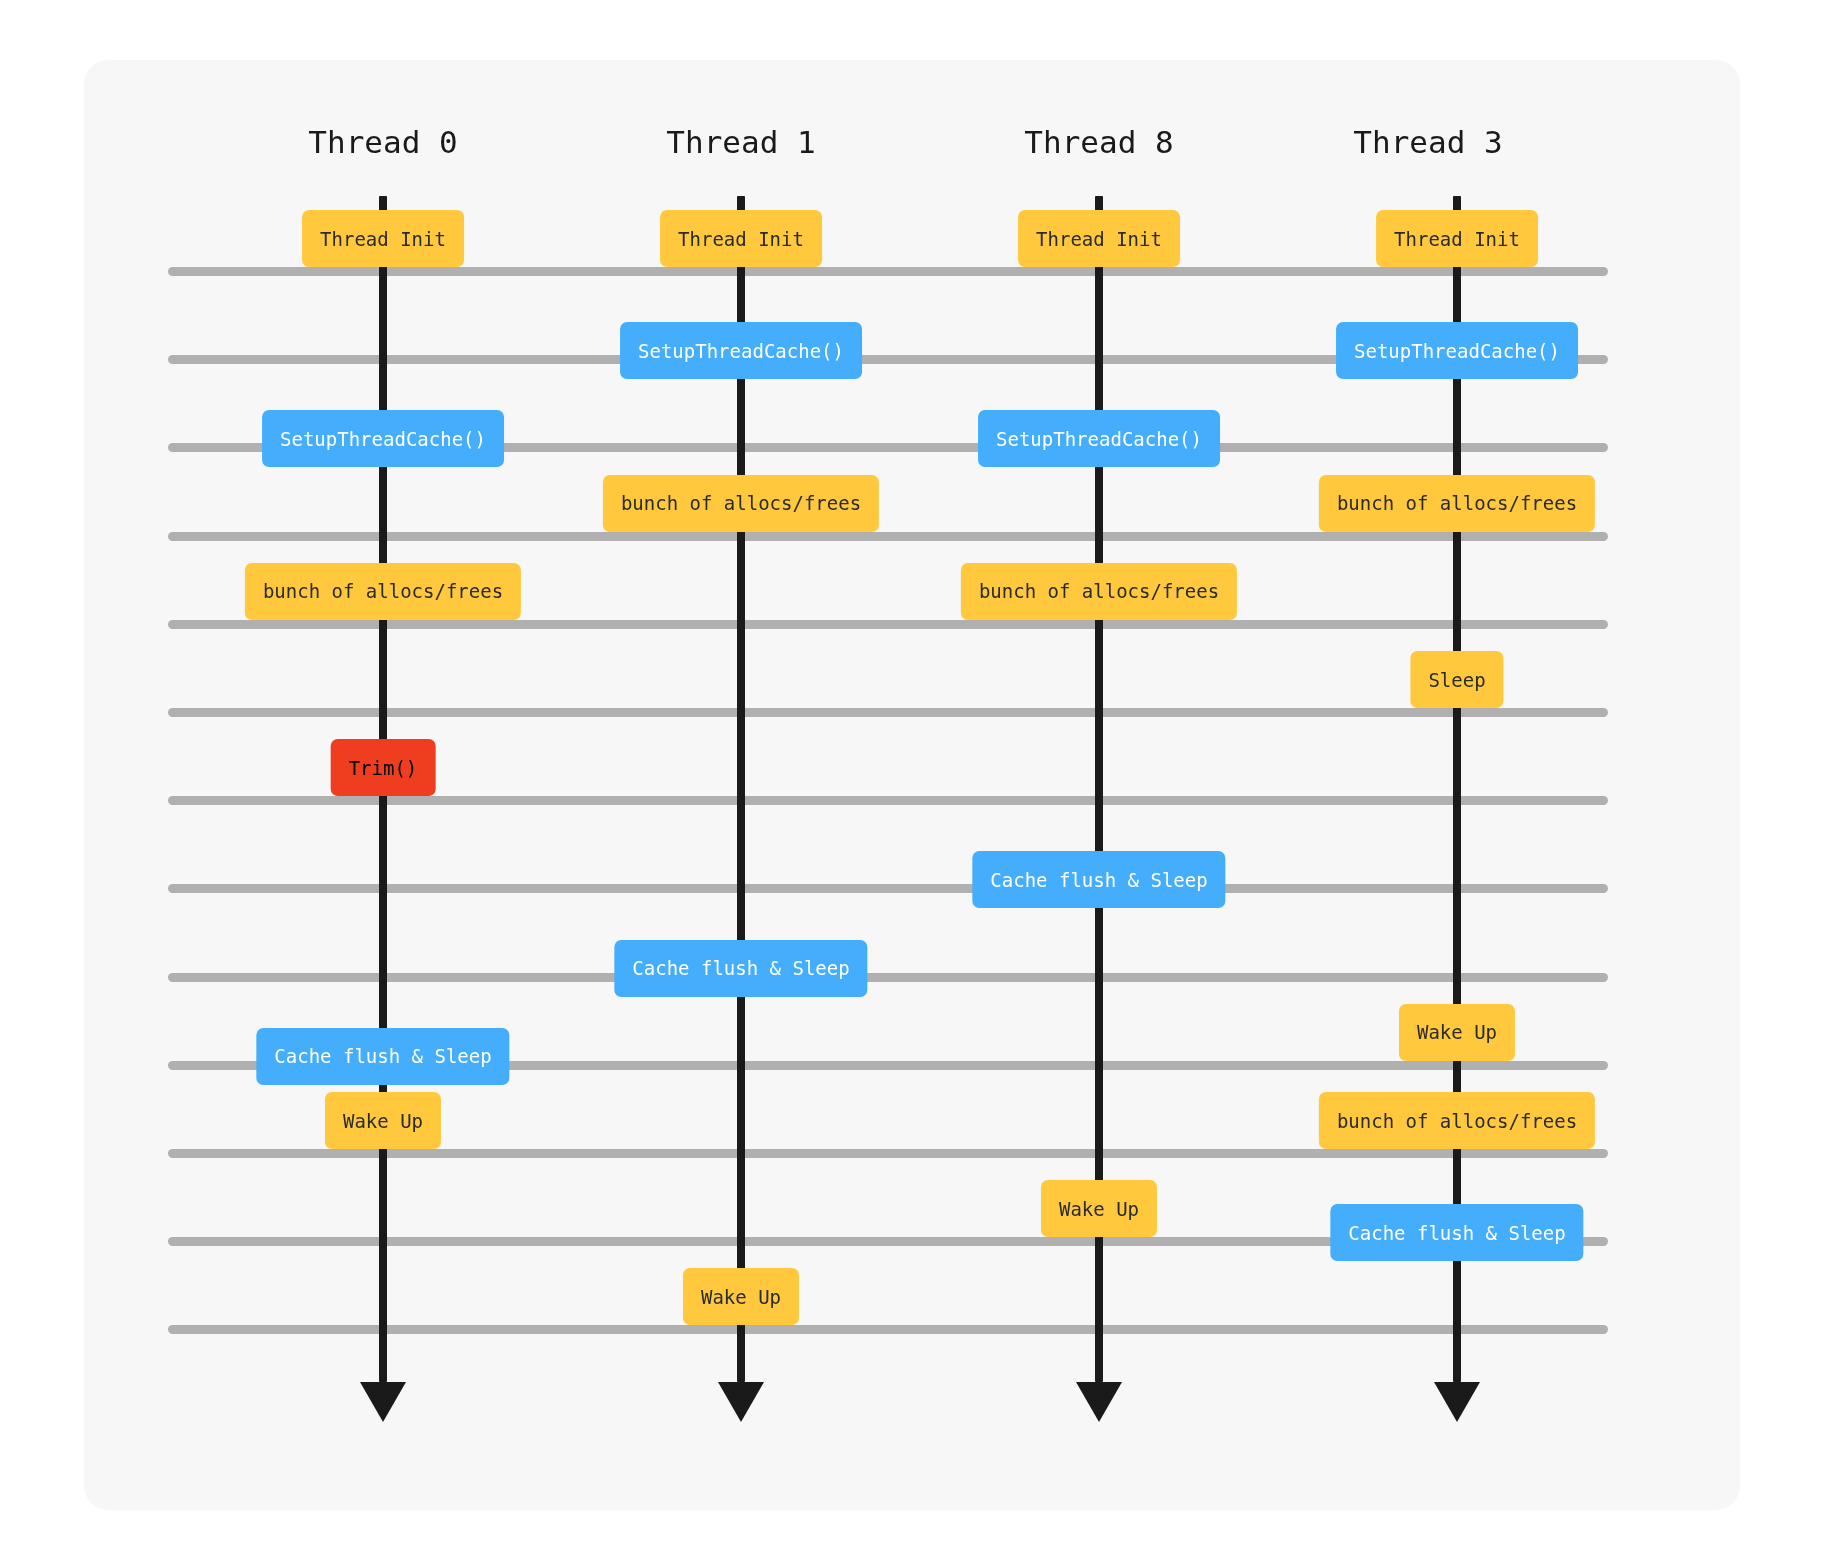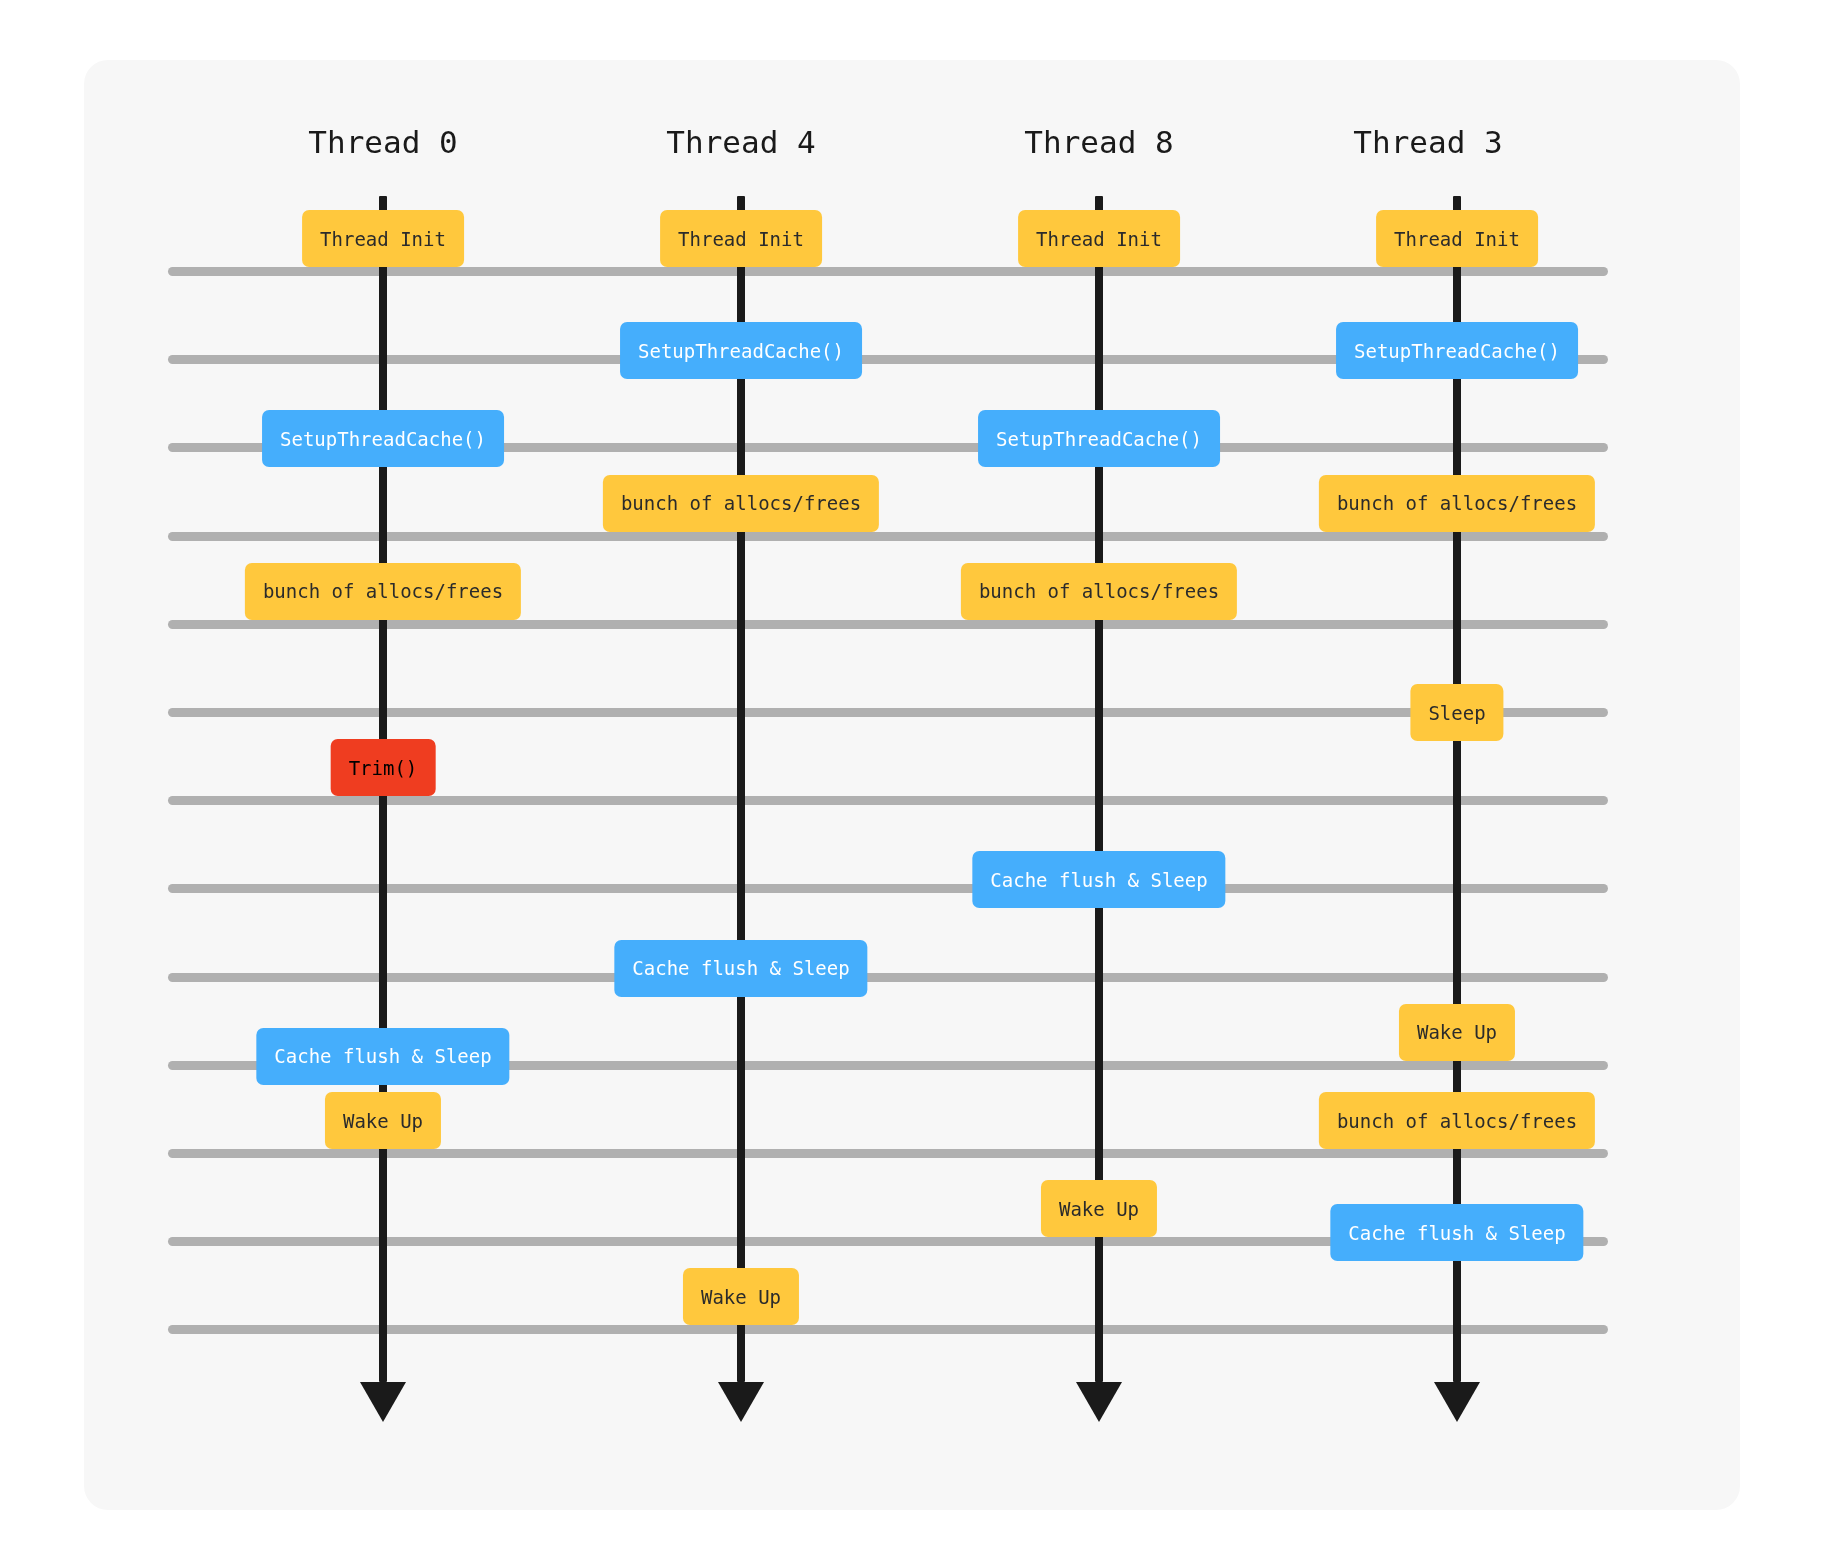--- a/index.html
+++ b/index.html
@@ -99,38 +99,38 @@
       <div class="arrowhead" style="left: 383px; top: 1382px; border-top-color: rgb(26, 26, 26);"></div>
       <div class="lifeline" style="left: 741px; top: 196px; height: 1186px; background: rgb(26, 26, 26);"></div>
       <div class="arrowhead" style="left: 741px; top: 1382px; border-top-color: rgb(26, 26, 26);"></div>
       <div class="lifeline" style="left: 1099px; top: 196px; height: 1186px; background: rgb(26, 26, 26);"></div>
       <div class="arrowhead" style="left: 1099px; top: 1382px; border-top-color: rgb(26, 26, 26);"></div>
       <div class="lifeline" style="left: 1457px; top: 196px; height: 1186px; background: rgb(26, 26, 26);"></div>
       <div class="arrowhead" style="left: 1457px; top: 1382px; border-top-color: rgb(26, 26, 26);"></div>
     </div>
   <div id="layer-headers">
       <div class="thread-label" style="left: 383px; top: 124px;">Thread 0</div>
-      <div class="thread-label" style="left: 741px; top: 124px;">Thread 4</div>
+      <div class="thread-label" style="left: 741px; top: 124px;">Thread 1</div>
       <div class="thread-label" style="left: 1099px; top: 124px;">Thread 8</div>
       <div class="thread-label" style="left: 1428px; top: 124px;">Thread 3</div>
     </div>
   <div id="layer-boxes">
       <div class="box yellow" style="left: 383px; top: 210px; background: rgb(255, 200, 61); color: rgb(43, 43, 43);">Thread Init</div>
       <div class="box yellow" style="left: 741px; top: 210px; background: rgb(255, 200, 61); color: rgb(43, 43, 43);">Thread Init</div>
       <div class="box yellow" style="left: 1099px; top: 210px; background: rgb(255, 200, 61); color: rgb(43, 43, 43);">Thread Init</div>
       <div class="box yellow" style="left: 1457px; top: 210px; background: rgb(255, 200, 61); color: rgb(43, 43, 43);">Thread Init</div>
       <div class="box blue" style="left: 741px; top: 298.2px; background: rgb(69, 174, 252); color: rgb(255, 255, 255);">SetupThreadCache()</div>
       <div class="box blue" style="left: 1457px; top: 298.2px; background: rgb(69, 174, 252); color: rgb(255, 255, 255);">SetupThreadCache()</div>
       <div class="box blue" style="left: 383px; top: 386.4px; background: rgb(69, 174, 252); color: rgb(255, 255, 255);">SetupThreadCache()</div>
       <div class="box blue" style="left: 1099px; top: 386.4px; background: rgb(69, 174, 252); color: rgb(255, 255, 255);">SetupThreadCache()</div>
       <div class="box yellow" style="left: 741px; top: 474.6px; background: rgb(255, 200, 61); color: rgb(43, 43, 43);">bunch of allocs/frees</div>
       <div class="box yellow" style="left: 1457px; top: 474.6px; background: rgb(255, 200, 61); color: rgb(43, 43, 43);">bunch of allocs/frees</div>
       <div class="box yellow" style="left: 383px; top: 562.8px; background: rgb(255, 200, 61); color: rgb(43, 43, 43);">bunch of allocs/frees</div>
       <div class="box yellow" style="left: 1099px; top: 562.8px; background: rgb(255, 200, 61); color: rgb(43, 43, 43);">bunch of allocs/frees</div>
-      <div class="box yellow" style="left: 1457px; top: 651px; background: rgb(255, 200, 61); color: rgb(43, 43, 43); margin-top: 33px;">Sleep</div>
+      <div class="box yellow" style="left: 1457px; top: 651px; background: rgb(255, 200, 61); color: rgb(43, 43, 43);">Sleep</div>
       <div class="box red" style="left: 383px; top: 739.2px; background: rgb(239, 61, 32); color: #000000;">Trim()</div>
       <div class="box blue" style="left: 1099px; top: 827.4px; background: rgb(69, 174, 252); color: rgb(255, 255, 255);">Cache flush &amp; Sleep</div>
       <div class="box blue" style="left: 741px; top: 915.6px; background: rgb(69, 174, 252); color: rgb(255, 255, 255);">Cache flush &amp; Sleep</div>
       <div class="box blue" style="left: 383px; top: 1003.8px; background: rgb(69, 174, 252); color: rgb(255, 255, 255);">Cache flush &amp; Sleep</div>
       <div class="box yellow" style="left: 1457px; top: 1003.8px; background: rgb(255, 200, 61); color: rgb(43, 43, 43);">Wake Up</div>
       <div class="box yellow" style="left: 383px; top: 1092px; background: rgb(255, 200, 61); color: rgb(43, 43, 43);">Wake Up</div>
       <div class="box yellow" style="left: 1457px; top: 1092px; background: rgb(255, 200, 61); color: rgb(43, 43, 43);">bunch of allocs/frees</div>
       <div class="box yellow" style="left: 1099px; top: 1180.2px; background: rgb(255, 200, 61); color: rgb(43, 43, 43);">Wake Up</div>
       <div class="box blue" style="left: 1457px; top: 1180.2px; background: rgb(69, 174, 252); color: rgb(255, 255, 255);">Cache flush &amp; Sleep</div>
       <div class="box yellow" style="left: 741px; top: 1268.4px; background: rgb(255, 200, 61); color: rgb(43, 43, 43);">Wake Up</div>

